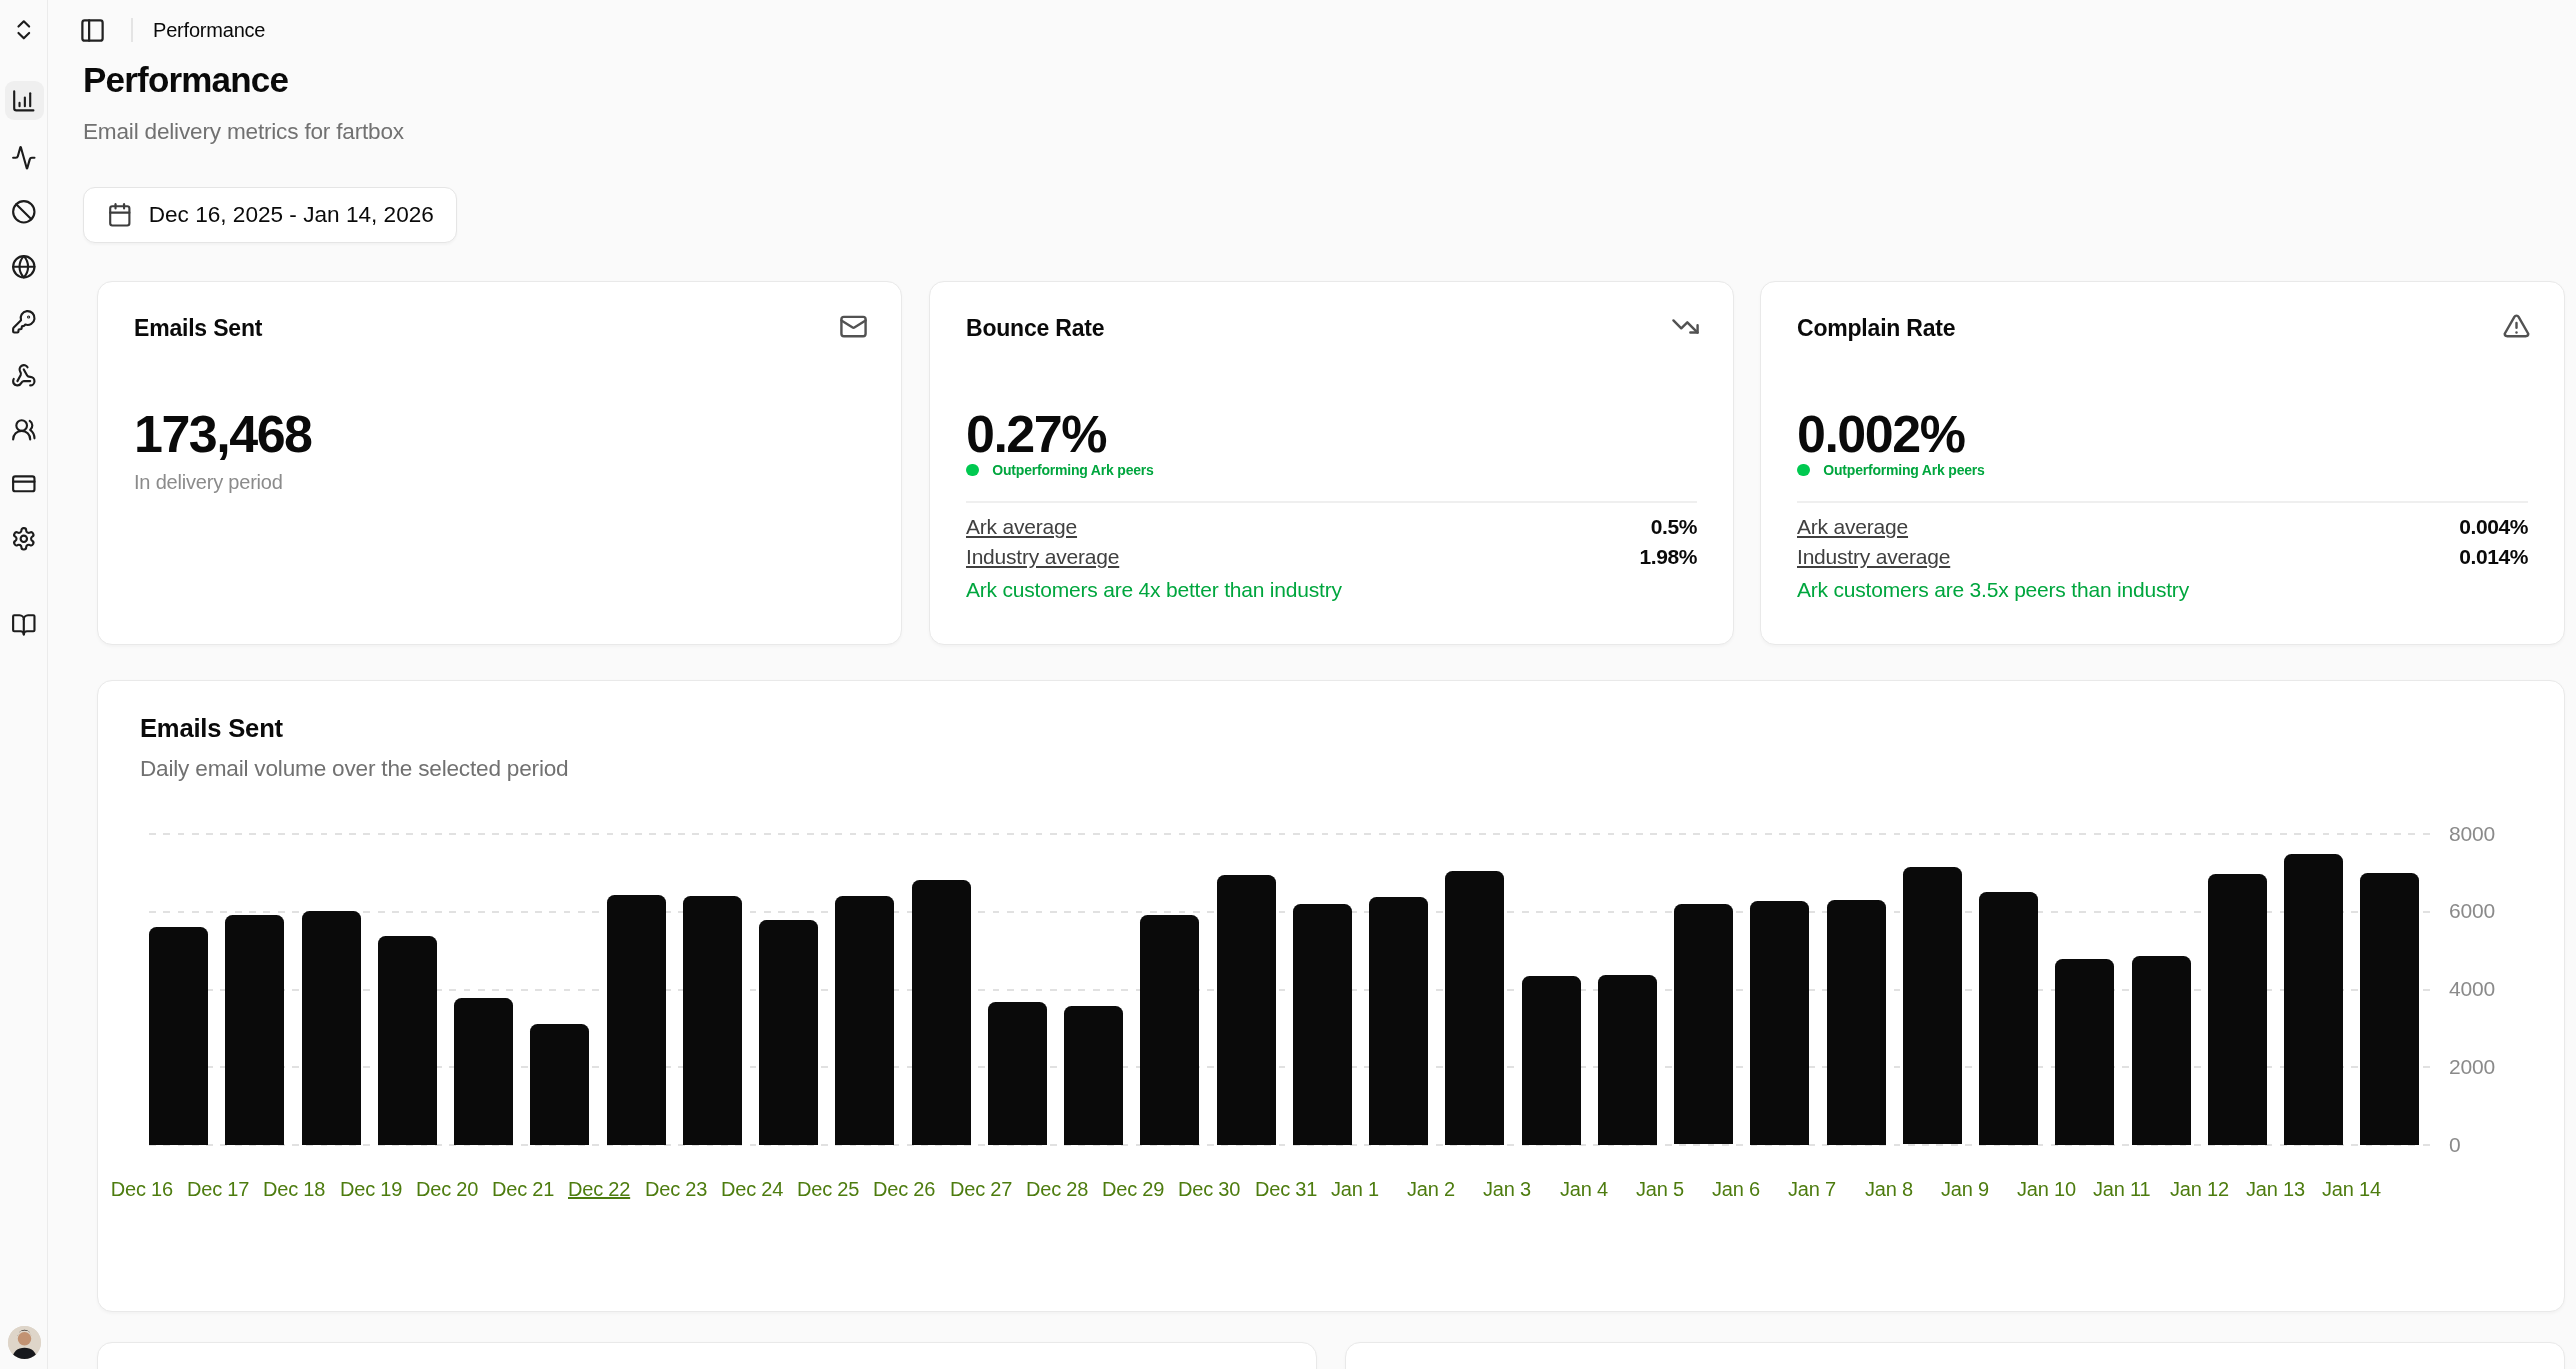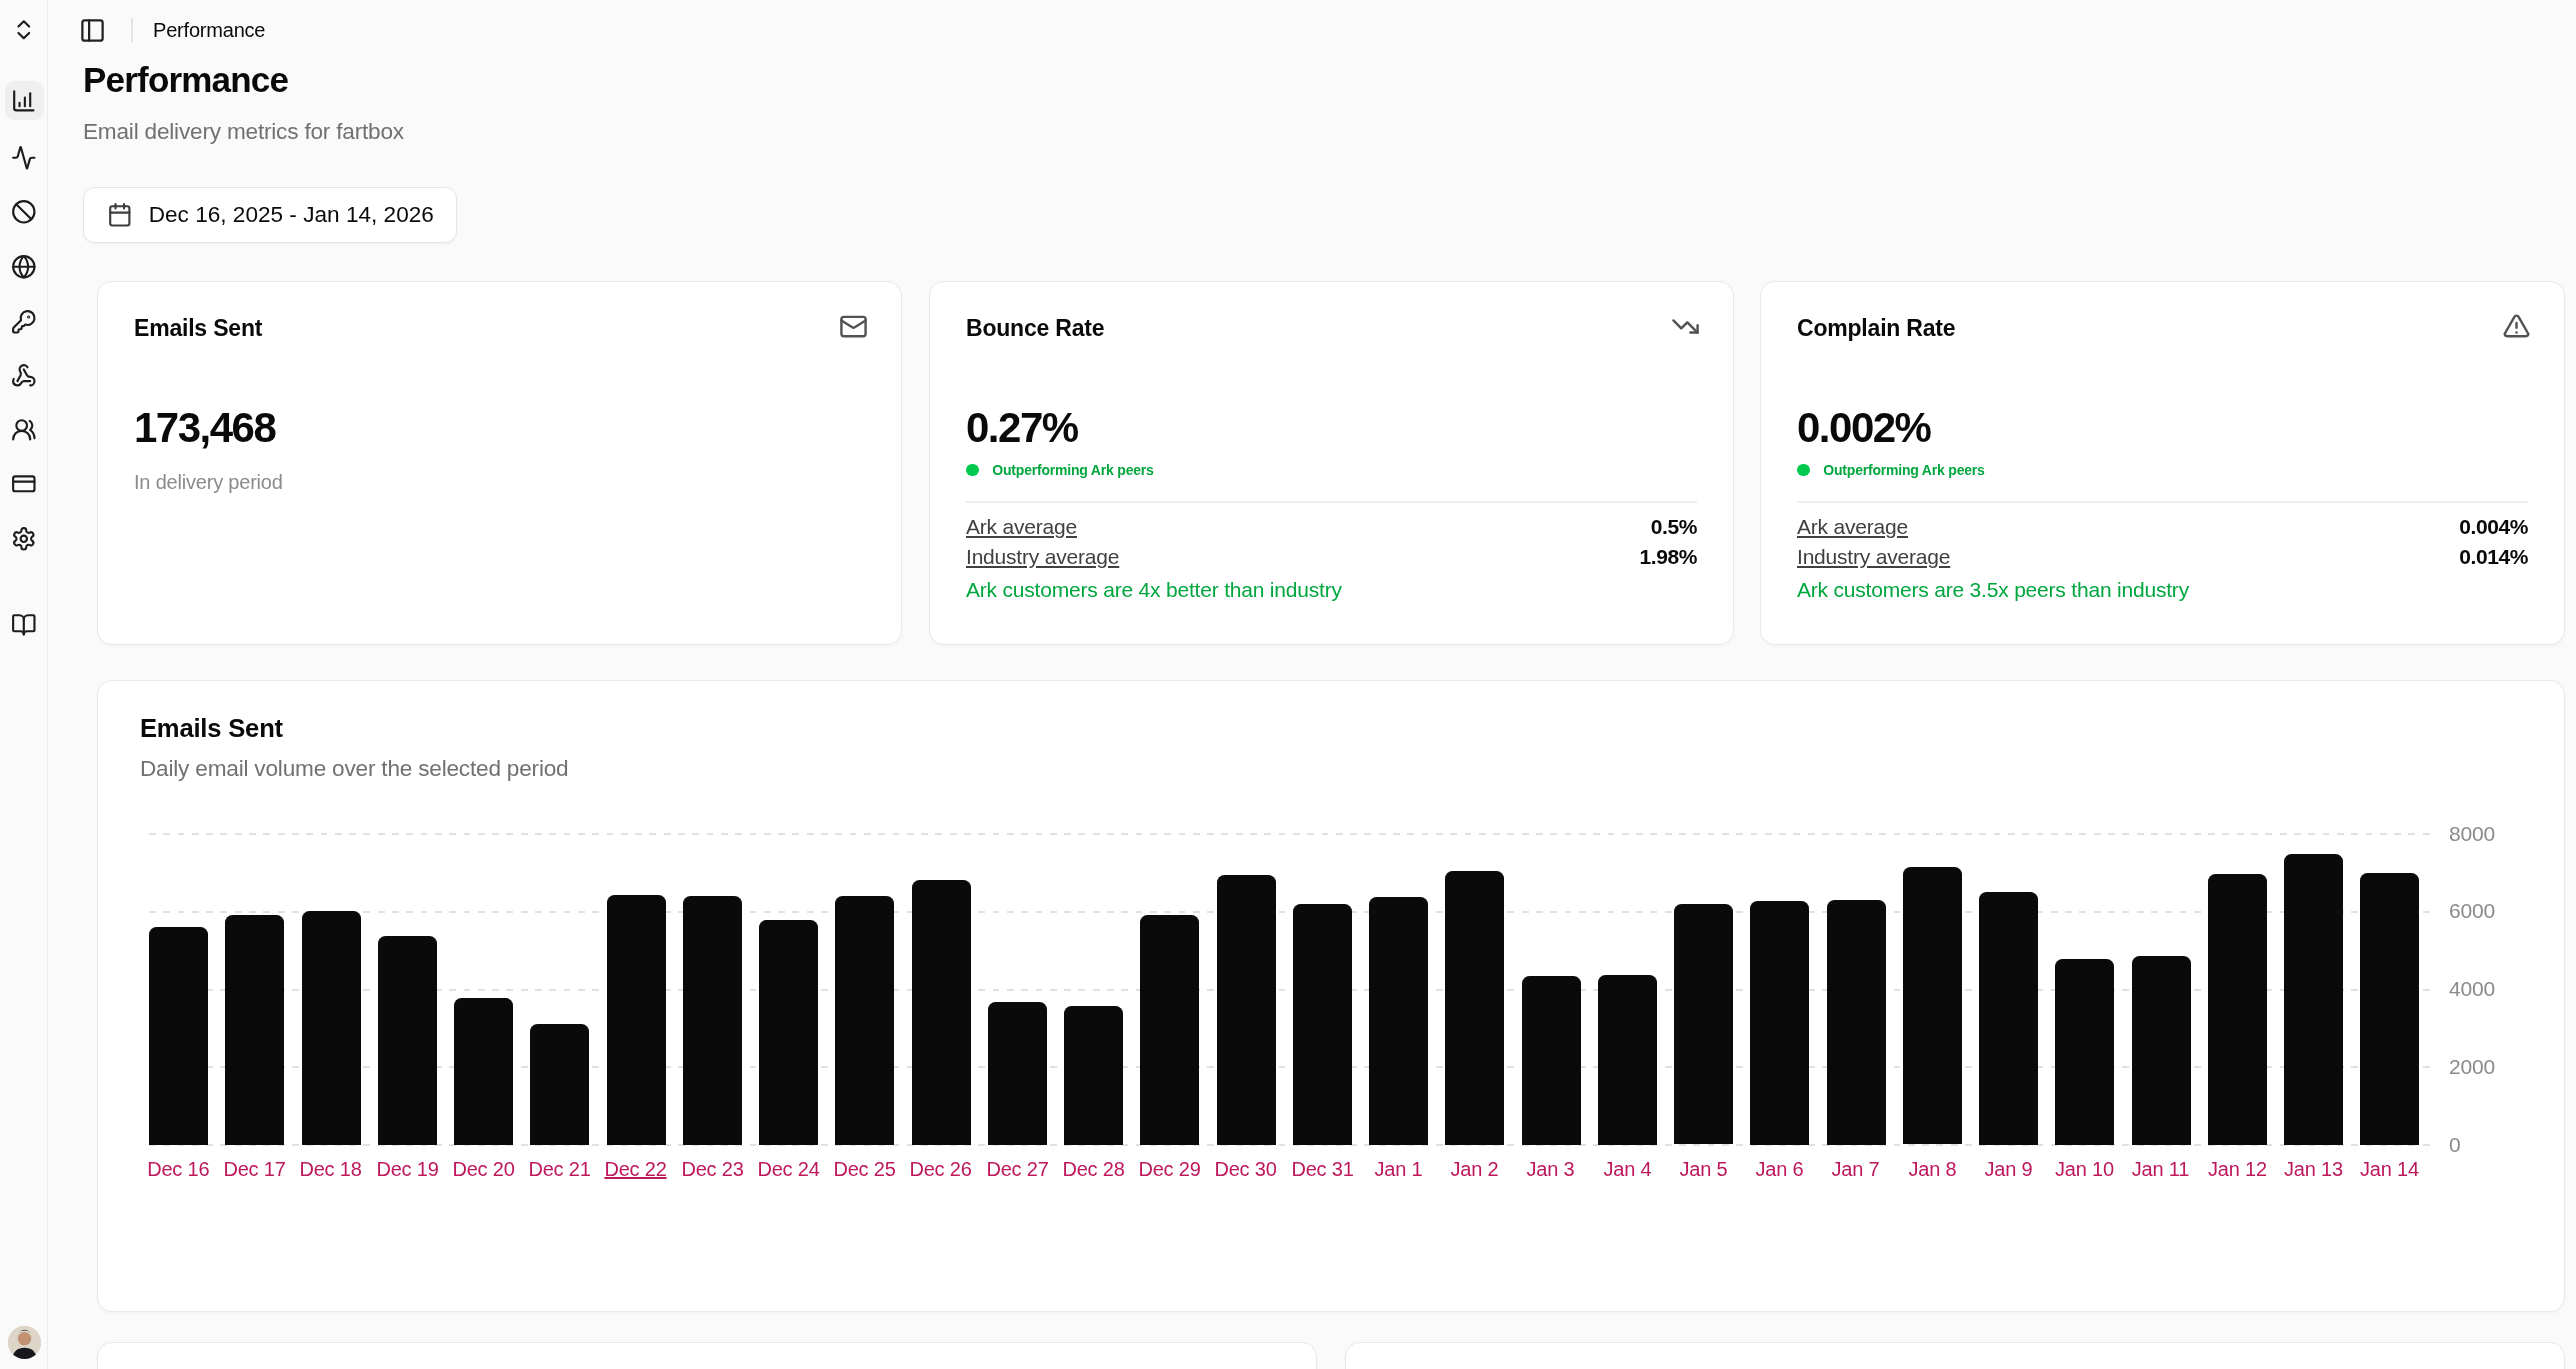--- a/index.html
+++ b/index.html
@@ -39,42 +39,42 @@
               font-family:inherit; font-size:22.6px; font-weight:500; color:#0a0a0a;
               box-shadow:0 1.5px 2.3px rgba(0,0,0,.03); cursor:pointer; white-space:nowrap; }
   .date-btn .ic { color:#3d3d3d; }
 
   
   .card { position:absolute; background:#fff; border:1.5px solid #e9e9e9; border-radius:15px;
           box-shadow:0 1.5px 3px rgba(0,0,0,.03);margin-left:16px; }
   .stat-card { top:281px; width:805px; height:364px; }
   .card-title { position:absolute; left:36px; top:33px; font-size:23px; font-weight:600; }
   .card-icon { position:absolute; right:33px; top:30px; color:#525252; }
-  .card-value { position:absolute; left:36px; top:122px; font-size:42px; font-weight:700; letter-spacing:-1.5px; }
+  .card-value { position:absolute; left:36px; top:122px; font-size:52px; font-weight:700; letter-spacing:-1.5px; }
   .card-caption { position:absolute; left:36px; top:189px; font-size:20px; color:#8b8b8b; }
   .status-row { position:absolute; left:36px; top:180px; display:flex; align-items:center; gap:13.5px; }
   .status-dot { width:12.8px; height:12.8px; border-radius:50%; }
   .status-text { font-size:14px; font-weight:700; }
   .card-divider { position:absolute; left:36px; right:36px; top:219px; height:1.5px; background:#efefef; }
   .stat-line { position:absolute; left:36px; right:36px; display:flex; justify-content:space-between;
                align-items:baseline; font-size:21px; }
   .stat-line.r1 { top:233px; } .stat-line.r2 { top:263px; }
   .stat-label { color:#404040;text-decoration:underline; }
   .stat-value { font-weight:600; letter-spacing:-0.4px; }
   .card-note { position:absolute; left:36px; top:296px; font-size:21px; font-weight:500; }
 
   
   .chart-card { left:81px; top:680px; width:2468px; height:632px; }
   .chart-title { position:absolute; left:42px; top:33px; font-size:25.6px; font-weight:700; }
   .chart-subtitle { position:absolute; left:42px; top:75px; font-size:22.6px; color:#717171; }
   .plot { position:absolute; inset:0; }
   .gridline { position:absolute; left:51px; width:2281px; height:1.5px;
               background:repeating-linear-gradient(90deg,#e1e1e1 0 6.8px,transparent 6.8px 14.3px); }
   .bar { position:absolute; width:59px; background:#0a0a0a; border-radius:7.5px 7.5px 0 0; }
-  .xtick { position:absolute; top:477px; width:135px; text-align:center; font-size:20px; color:#be185d; white-space:nowrap; }
+  .xtick { position:absolute; top:497px; width:135px; font-size:20px; color:#4d7c0f; white-space:nowrap; }
   .ytick { position:absolute; left:2351px; font-size:21px; color:#8a8a8a; transform:translateY(-50%); }
 
   
   .bottom-card { top:1342px; height:226px; }
   .bottom-card.left { left:81px; width:1220px; }
   .bottom-card.right { left:1329px; width:1220px; }
 </style>
 </head>
 <body>
 

